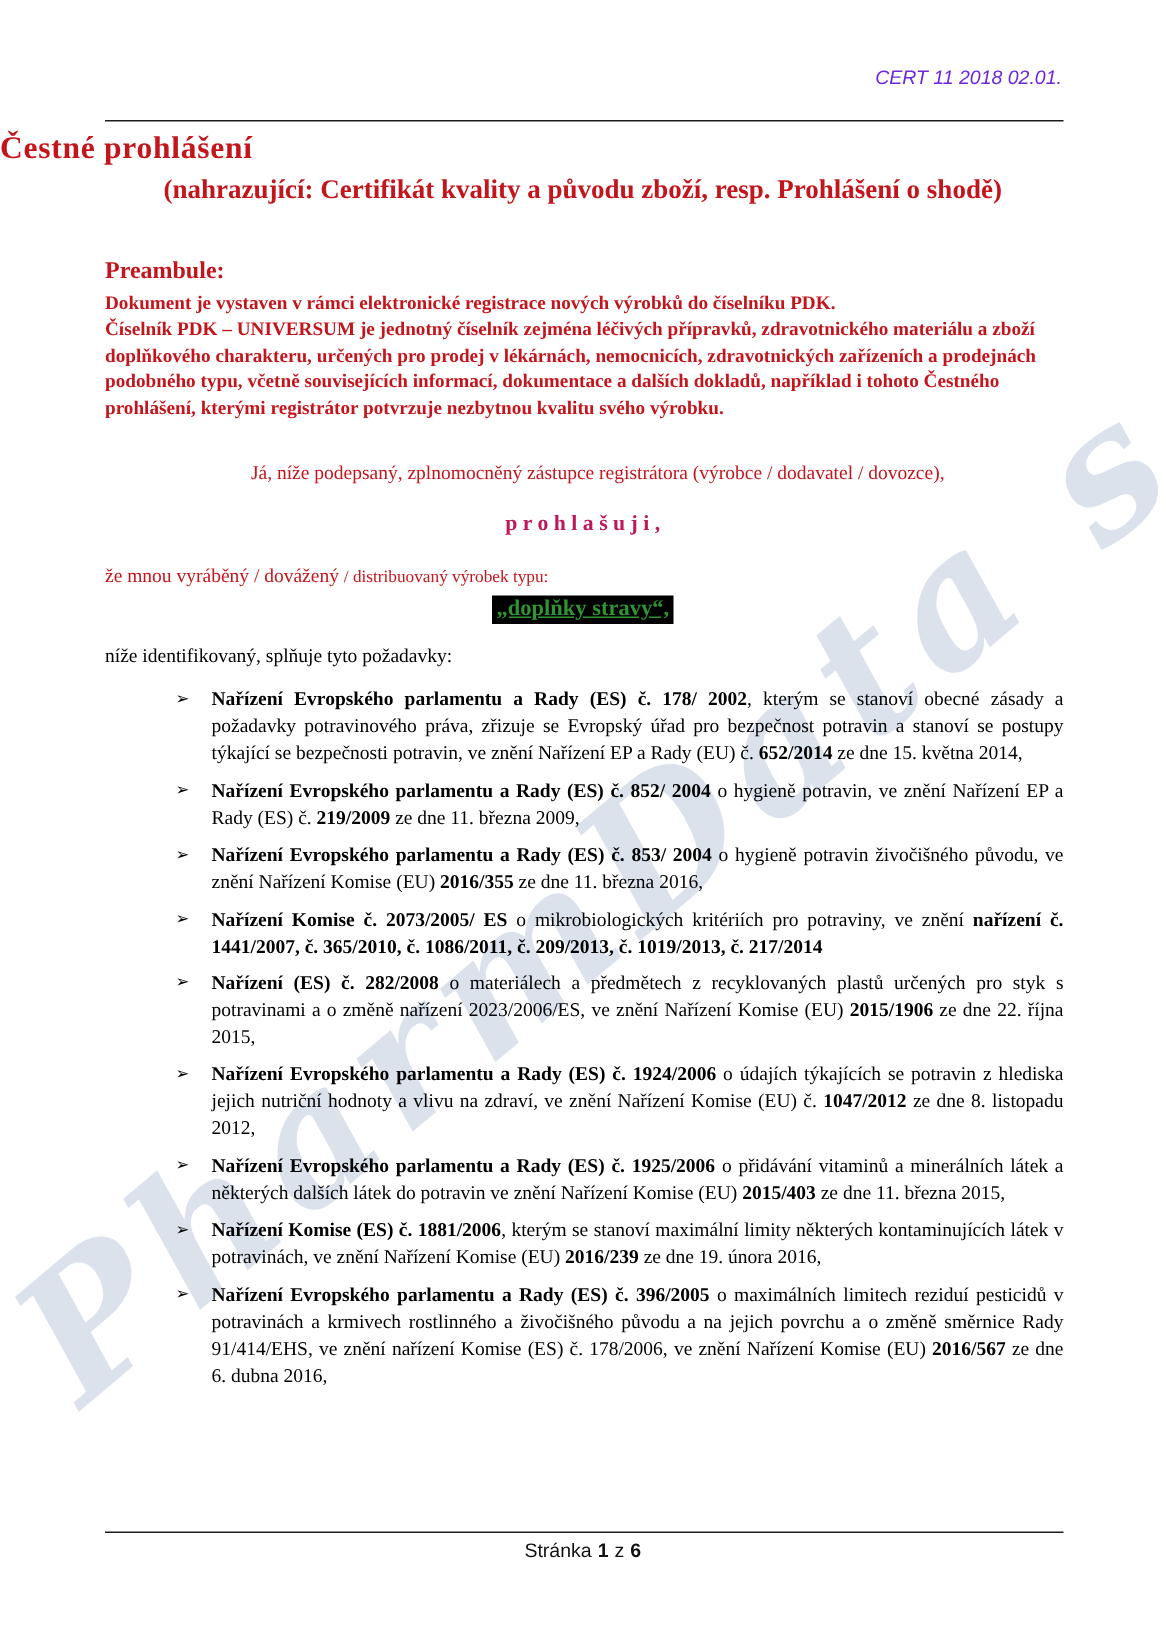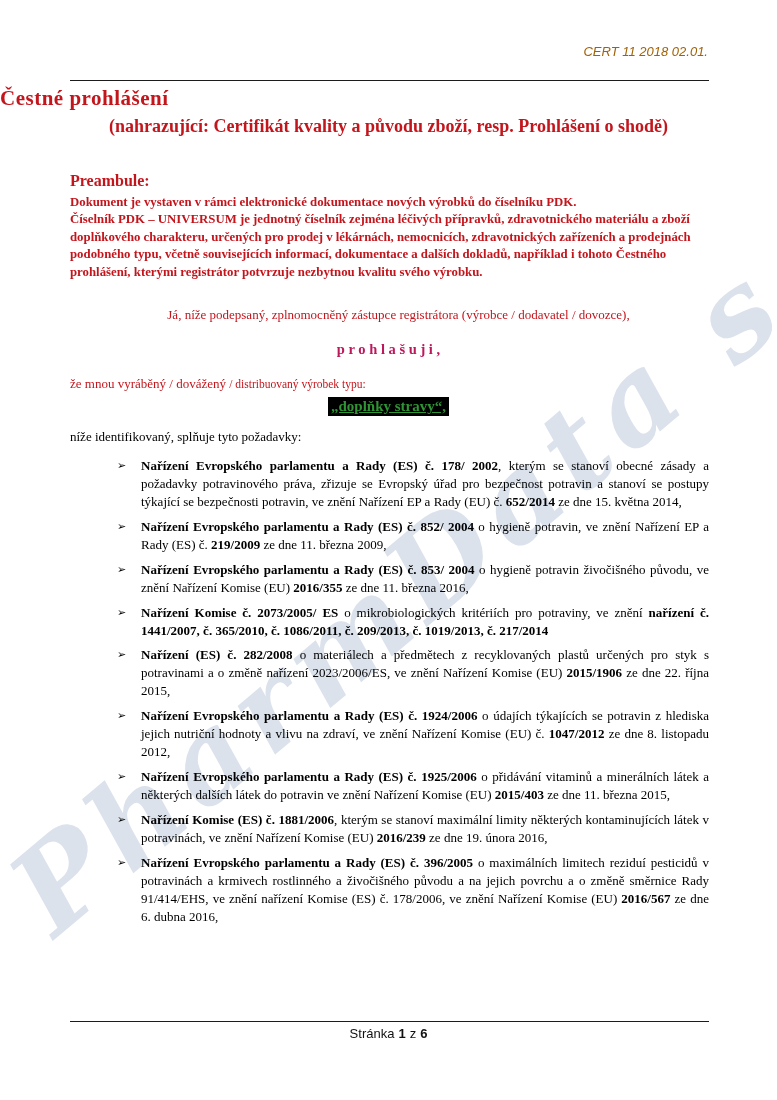--- a/index.html
+++ b/index.html
@@ -23,21 +23,21 @@
     white-space:nowrap;
     transform:rotate(-40deg);
     transform-origin:0 50%;
     user-select:none;
     pointer-events:none;
   }
   
   .doc-code{
     right:69px;top:44px;
     font-family:"Liberation Sans", sans-serif;
-    font-style:italic;font-size:13px;color:#a16207;
+    font-style:italic;font-size:13px;color:#6d28d9;
   }
   .rule{
     left:70px;right:68px;height:0;
     border-top:1.6px solid #1c1c1c;
   }
   .rule-top{top:80px;}
   .rule-bottom{top:1021px;}
   .title{
     left:0;right:0;top:86px;
     font-size:21px;font-weight:bold;color:#c3151c;
@@ -111,21 +111,21 @@
 
   <div class="abs doc-code">CERT 11 2018 02.01.</div>
 
   <div class="abs rule rule-top"></div>
 
   <div class="abs title">Čestné prohlášení</div>
   <div class="abs subtitle">(nahrazující: Certifikát kvality a původu zboží, resp. Prohlášení o shodě)</div>
 
   <div class="abs preamble">
     <h2>Preambule:</h2>
-    <p>Dokument je vystaven v rámci elektronické dokumentace nových výrobků do číselníku PDK.</p>
+    <p>Dokument je vystaven v rámci elektronické registrace nových výrobků do číselníku PDK.</p>
     <p>Číselník PDK – UNIVERSUM je jednotný číselník zejména léčivých přípravků, zdravotnického materiálu a zboží doplňkového charakteru, určených pro prodej v lékárnách, nemocnicích, zdravotnických zařízeních a prodejnách podobného typu, včetně souvisejících informací, dokumentace a dalších dokladů, například i tohoto Čestného prohlášení, kterými registrátor potvrzuje nezbytnou kvalitu svého výrobku.</p>
   </div>
 
   <div class="abs decl-intro">Já, níže podepsaný, zplnomocněný zástupce registrátora (výrobce / dodavatel / dovozce),</div>
 
   <div class="abs decl-verb">p r o h l a š u j i ,</div>
 
   <div class="abs product-line"><span>že mnou vyráběný / dovážený </span><span class="small"> / distribuovaný výrobek typu:</span></div>
 
   <div class="abs product-type-wrap">

